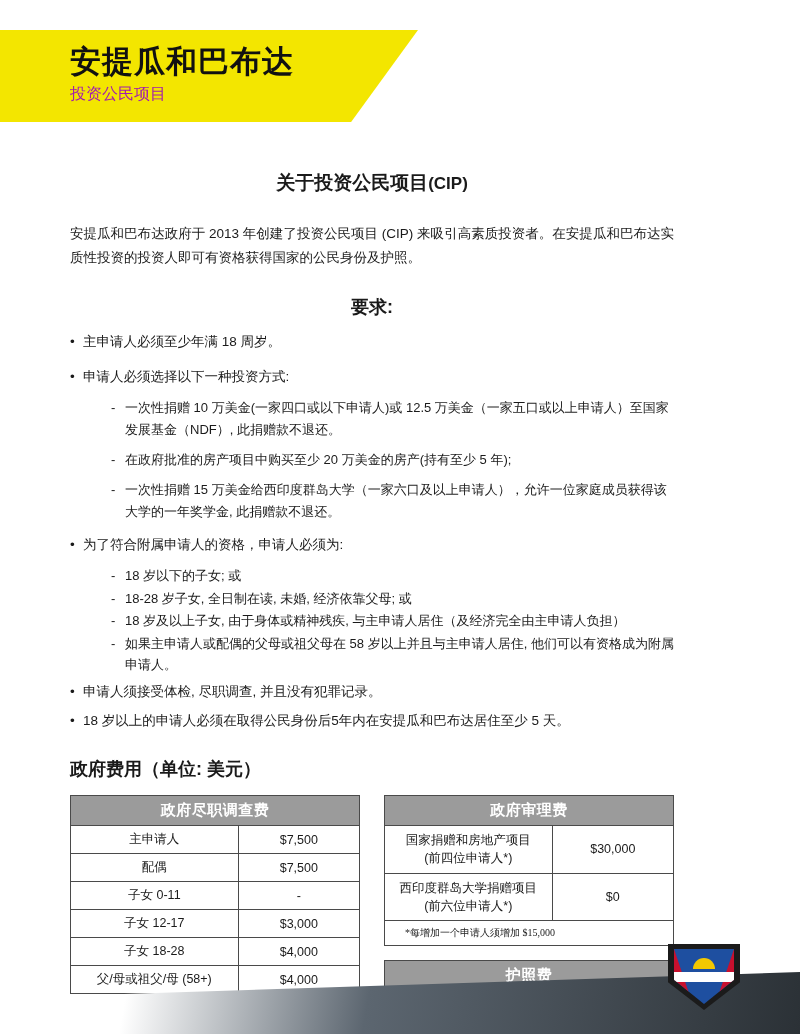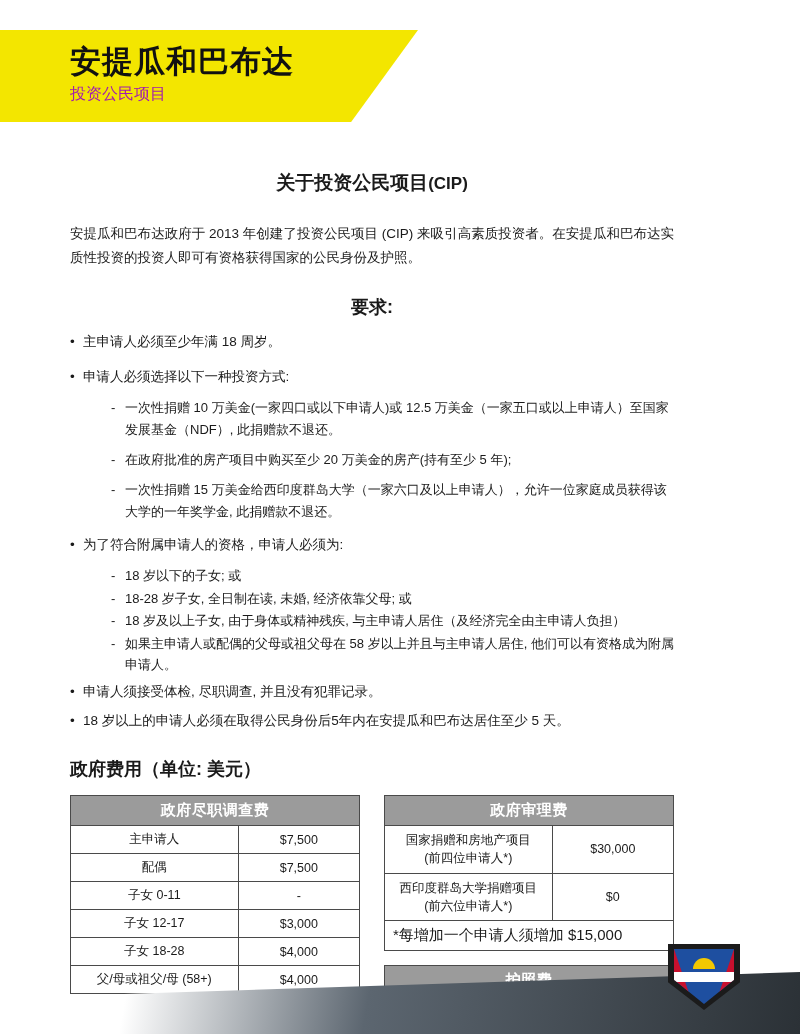--- a/index.html
+++ b/index.html
@@ -146,22 +146,23 @@
     text-align: center;
     font-weight: bold;
     font-size: 15px;
     letter-spacing: .5px;
   }
   td.amount { text-align: center; width: 42%; }
   td.two-line { line-height: 1.45; }
   .note {
     border: 1px solid #4a4a4a;
     border-top: none;
-    font-size: 15px;
-    padding: 5px 8px;
+    font-size: 10px;
+    padding: 5px 20px;
+    font-family: Liberation Serif, serif;
   }
   .spacer-16 { height: 14px; }
 
   
   .footer {
     position: absolute;
     bottom: 0;
     left: 0;
     width: 800px;
     height: 100px;

